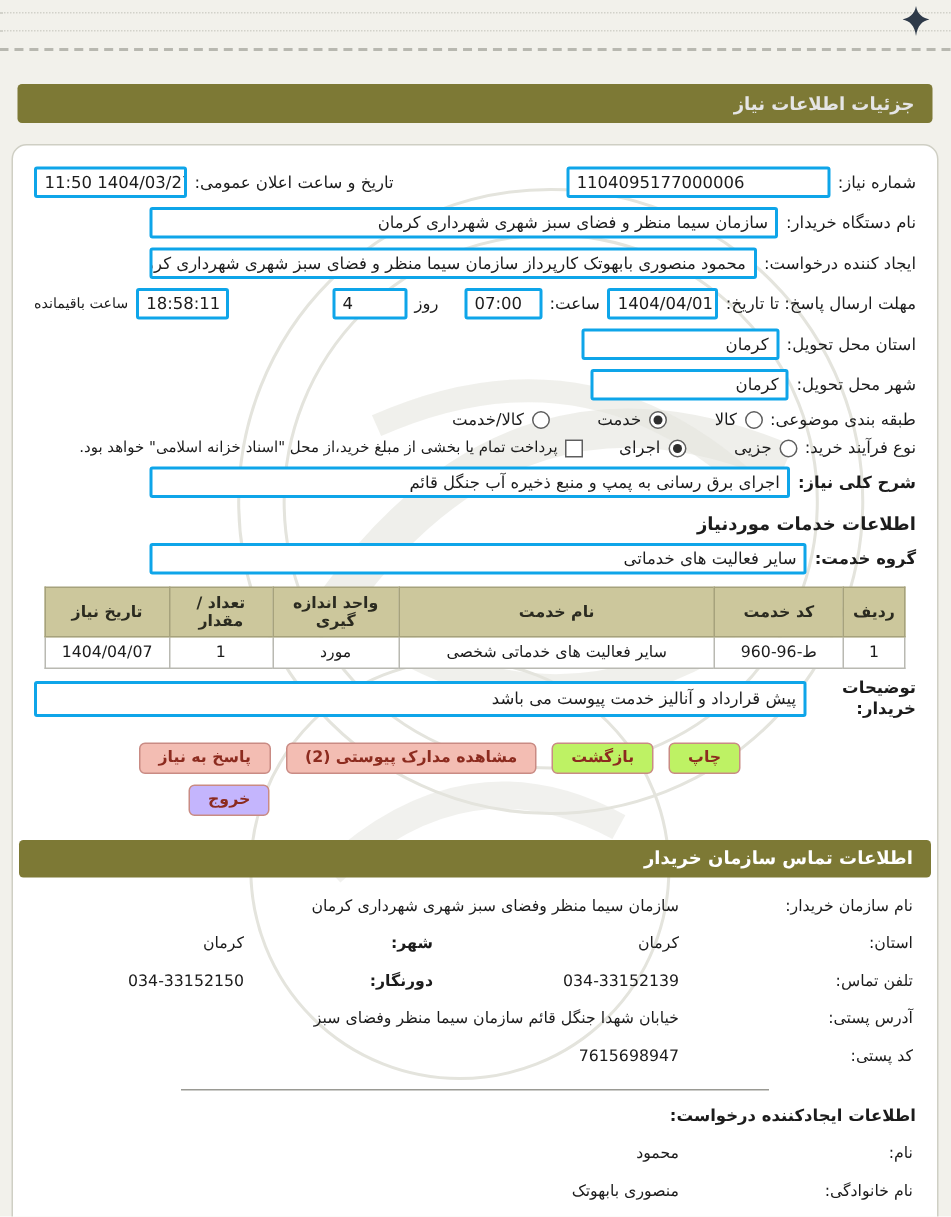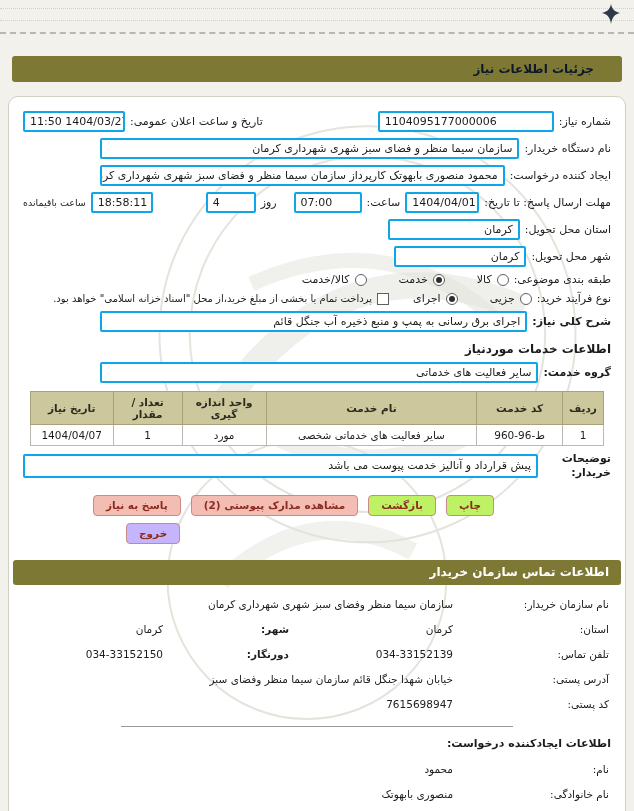--- a/index.html
+++ b/index.html
@@ -7,22 +7,22 @@
     width: 634px; height: 811px; overflow: hidden; position: relative;
     background: #f2f1eb;
     font-family: "DejaVu Sans", sans-serif;
     direction: rtl; color: #1c1c1c;
   }
   .topstrip { position:absolute; top:0; left:0; right:0; height:34px; border-bottom:2px dashed #b8b8b0; }
   .dotline { position:absolute; left:0; right:0; border-top:1px dotted #d2d2ca; }
   .logo-mini { position:absolute; top:4px; right:14px; width:18px; height:20px; }
 
   .bar1 { position:absolute; top:56px; left:12px; right:12px; height:26px;
-    background:#7d7935; border-radius:3px; color:#0f172a; font-weight:bold;
-    font-size:12px; line-height:26px; padding:0 28px; }
+    background:#7d7935; border-radius:3px; color:#e5e5e5; font-weight:bold;
+    font-size:12px; line-height:26px; padding:0 12px; }
 
   .card { position:absolute; top:96px; left:8px; right:8px; height:780px;
     background:#fff; border:1px solid #cfcfc4; border-radius:10px; padding:8px 12px; }
   .wm { position:absolute; inset:0; z-index:0; pointer-events:none; }
   .card-content { position:relative; z-index:1; }
 
   .frow { display:flex; align-items:center; gap:5px; margin:6px 2px; font-size:11px; }
   .lbl { white-space:nowrap; }
   .b { font-weight:bold; }
   .box { border:2px solid #0ea5e9; min-height:19px; line-height:17px; padding:0 5px;
@@ -118,21 +118,21 @@
         <span>محمود   منصوری بابهوتک   کارپرداز   سازمان سیما منظر و فضای سبز شهری شهرداری کرمان</span>
 
       </div>
       <div class="spacer72"></div>
     </div>
 
     <div class="frow">
       <span class="lbl">مهلت ارسال پاسخ: تا تاریخ:</span>
       <div class="box num" style="width:74px">1404/04/01</div>
       <span class="lbl">ساعت:</span>
-      <div class="box num" style="width:68px">07:00</div>
+      <div class="box num" style="width:52px">07:00</div>
       <span class="lbl" style="margin-right:12px">روز</span>
       <div class="box num" style="width:50px">4</div>
       <div class="grp push">
         <div class="box num" style="width:62px">18:58:11</div>
         <span class="lbl tiny">ساعت باقیمانده</span>
       </div>
     </div>
 
     <div class="frow">
       <span class="lbl">استان محل تحویل:</span>

